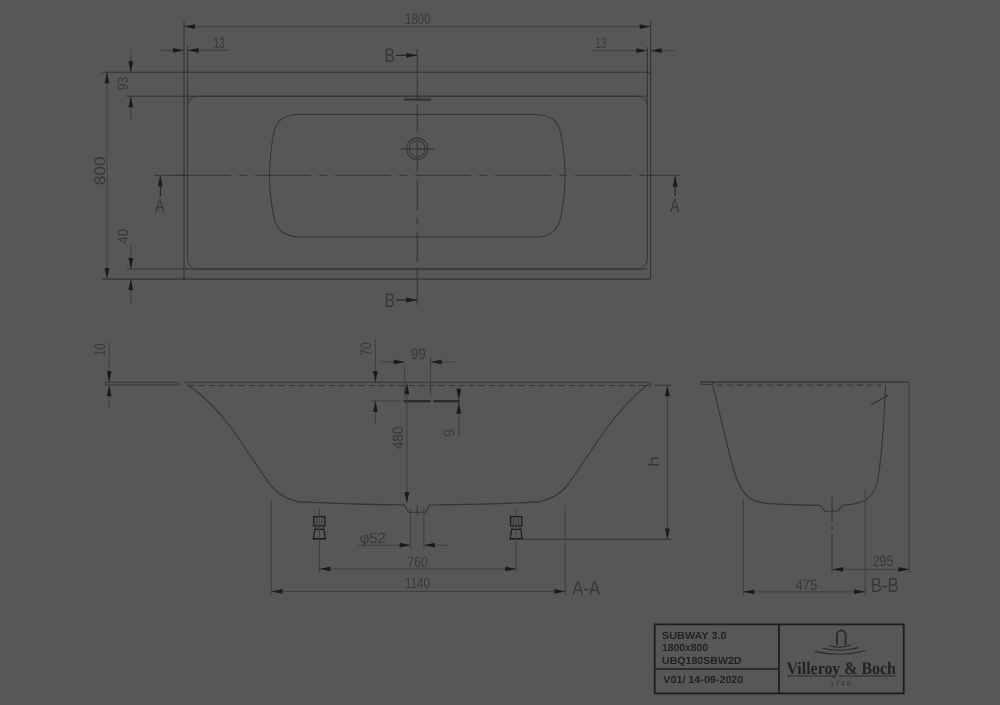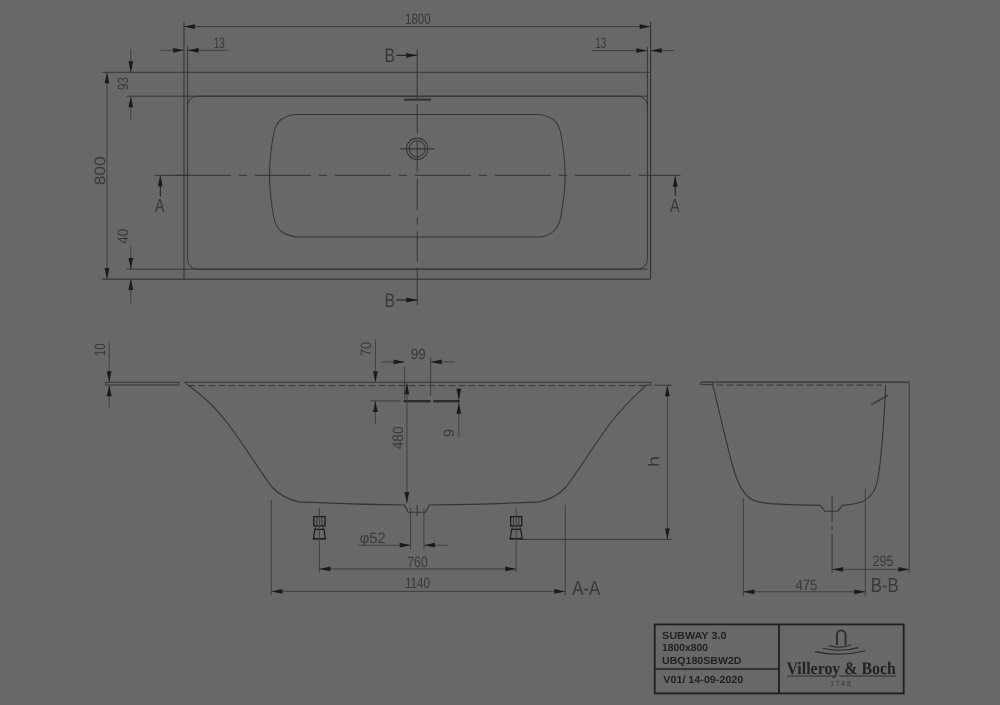--- a/index.html
+++ b/index.html
@@ -1,16 +1,16 @@
 <!DOCTYPE html>
 <html><head>
 <meta charset="utf-8">
 <style>
 html,body{margin:0;padding:0;background:#ffffff;}
-#page{position:relative;width:1000px;height:705px;background:#ef4444;overflow:hidden;filter:grayscale(1) blur(0.22px);}
+#page{position:relative;width:1000px;height:705px;background:#0369a1;overflow:hidden;filter:grayscale(1) blur(0.22px);}
 text{text-rendering:geometricPrecision;}
 </style>
 </head>
 <body>
 
 <div id="page">
 <svg width="1000" height="705" viewBox="0 0 1000 705">
 
 <line x1="102.2" y1="72.2" x2="650.6" y2="72.2" stroke="#343434" stroke-width="1.1" stroke-linecap="butt"></line>
 <line x1="102.2" y1="279.1" x2="650.6" y2="279.1" stroke="#343434" stroke-width="1.1" stroke-linecap="butt"></line>

